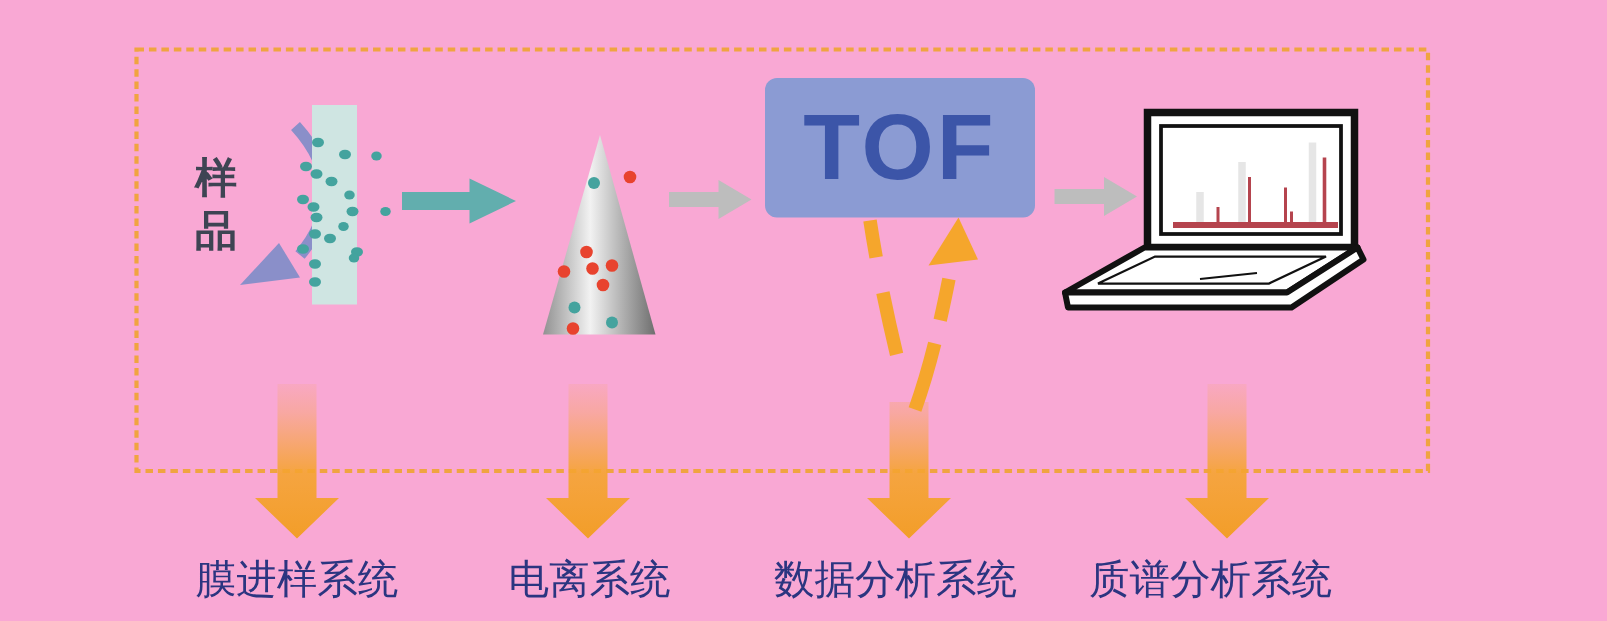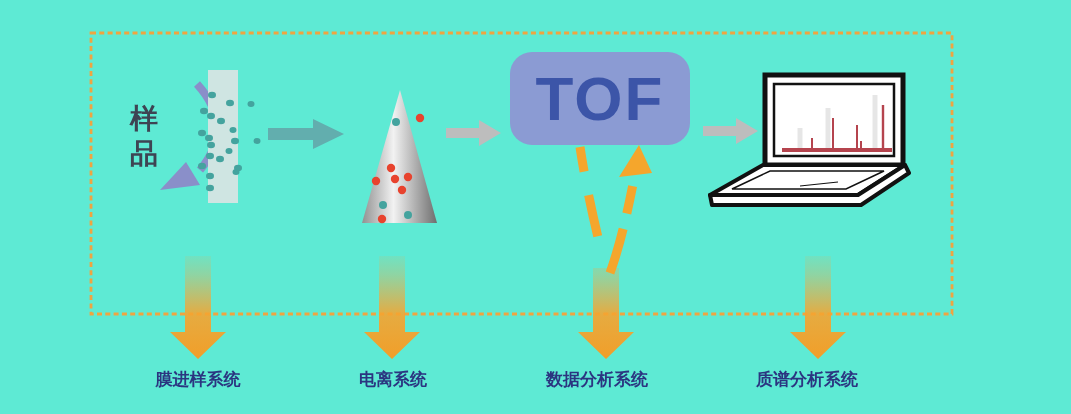--- a/index.html
+++ b/index.html
@@ -1,38 +1,38 @@
 <!DOCTYPE html>
 <html style="--accent_orange: #F0A440; --arrow_orange: #F5A62C; --navy: #2B3580; --sample_text: #3E4453; --teal: #62AEAE; --membrane: #CFE5E2; --teal_dot: #44A39E; --red_dot: #E8432E; --purple: #8A8FC9; --gray_arrow: #BDBDBD; --tof_fill: #8B9BD3; --tof_text: #3C55A8; --laptop_line: #111111; --spectrum_red: #B5444E; --spectrum_faint: #E6E6E6;"><head>
 <meta charset="utf-8">
 <style>
   html,body{margin:0;padding:0;background:#ffffff;}
   #canvas{
-    position:relative;width:1071px;height:414px;background:#5eead4;overflow:hidden;
+    position:relative;width:1071px;height:414px;background:#f9a8d4;overflow:hidden;
     font-family:"Liberation Sans","DejaVu Sans",sans-serif;
   }
   #gfx{position:absolute;left:0;top:0;z-index:1;}
   .txt{position:absolute;z-index:2;}
   #sample-label{
     left:126px;top:101px;width:36px;
     font-size:28px;font-weight:bold;line-height:1.26;
     color:var(--sample_text);word-break:break-all;text-align:center;
   }
   #tof-box{
     left:510px;top:52px;width:180px;height:93px;
-    background:var(--tof_fill);border-radius:22px;
+    background:var(--tof_fill);border-radius:8px;
     display:flex;align-items:center;justify-content:center;
   }
   #tof-box .tof-text{
     font-size:62px;font-weight:bold;letter-spacing:2px;
     color:var(--tof_text);
   }
   .stage-label{
     top:368px;transform:translateX(-50%);
-    font-size:17px;font-weight:bold;white-space:nowrap;
+    font-size:27px;font-weight:normal;white-space:nowrap;
     color:var(--navy);
   }
   .s1{left:198px;} .s2{left:393px;} .s3{left:597px;} .s4{left:807px;}
 </style>
 </head>
 <body>
 
 <div id="canvas">
 
   <svg id="gfx" width="1071" height="414" viewBox="0 0 1071 414">

